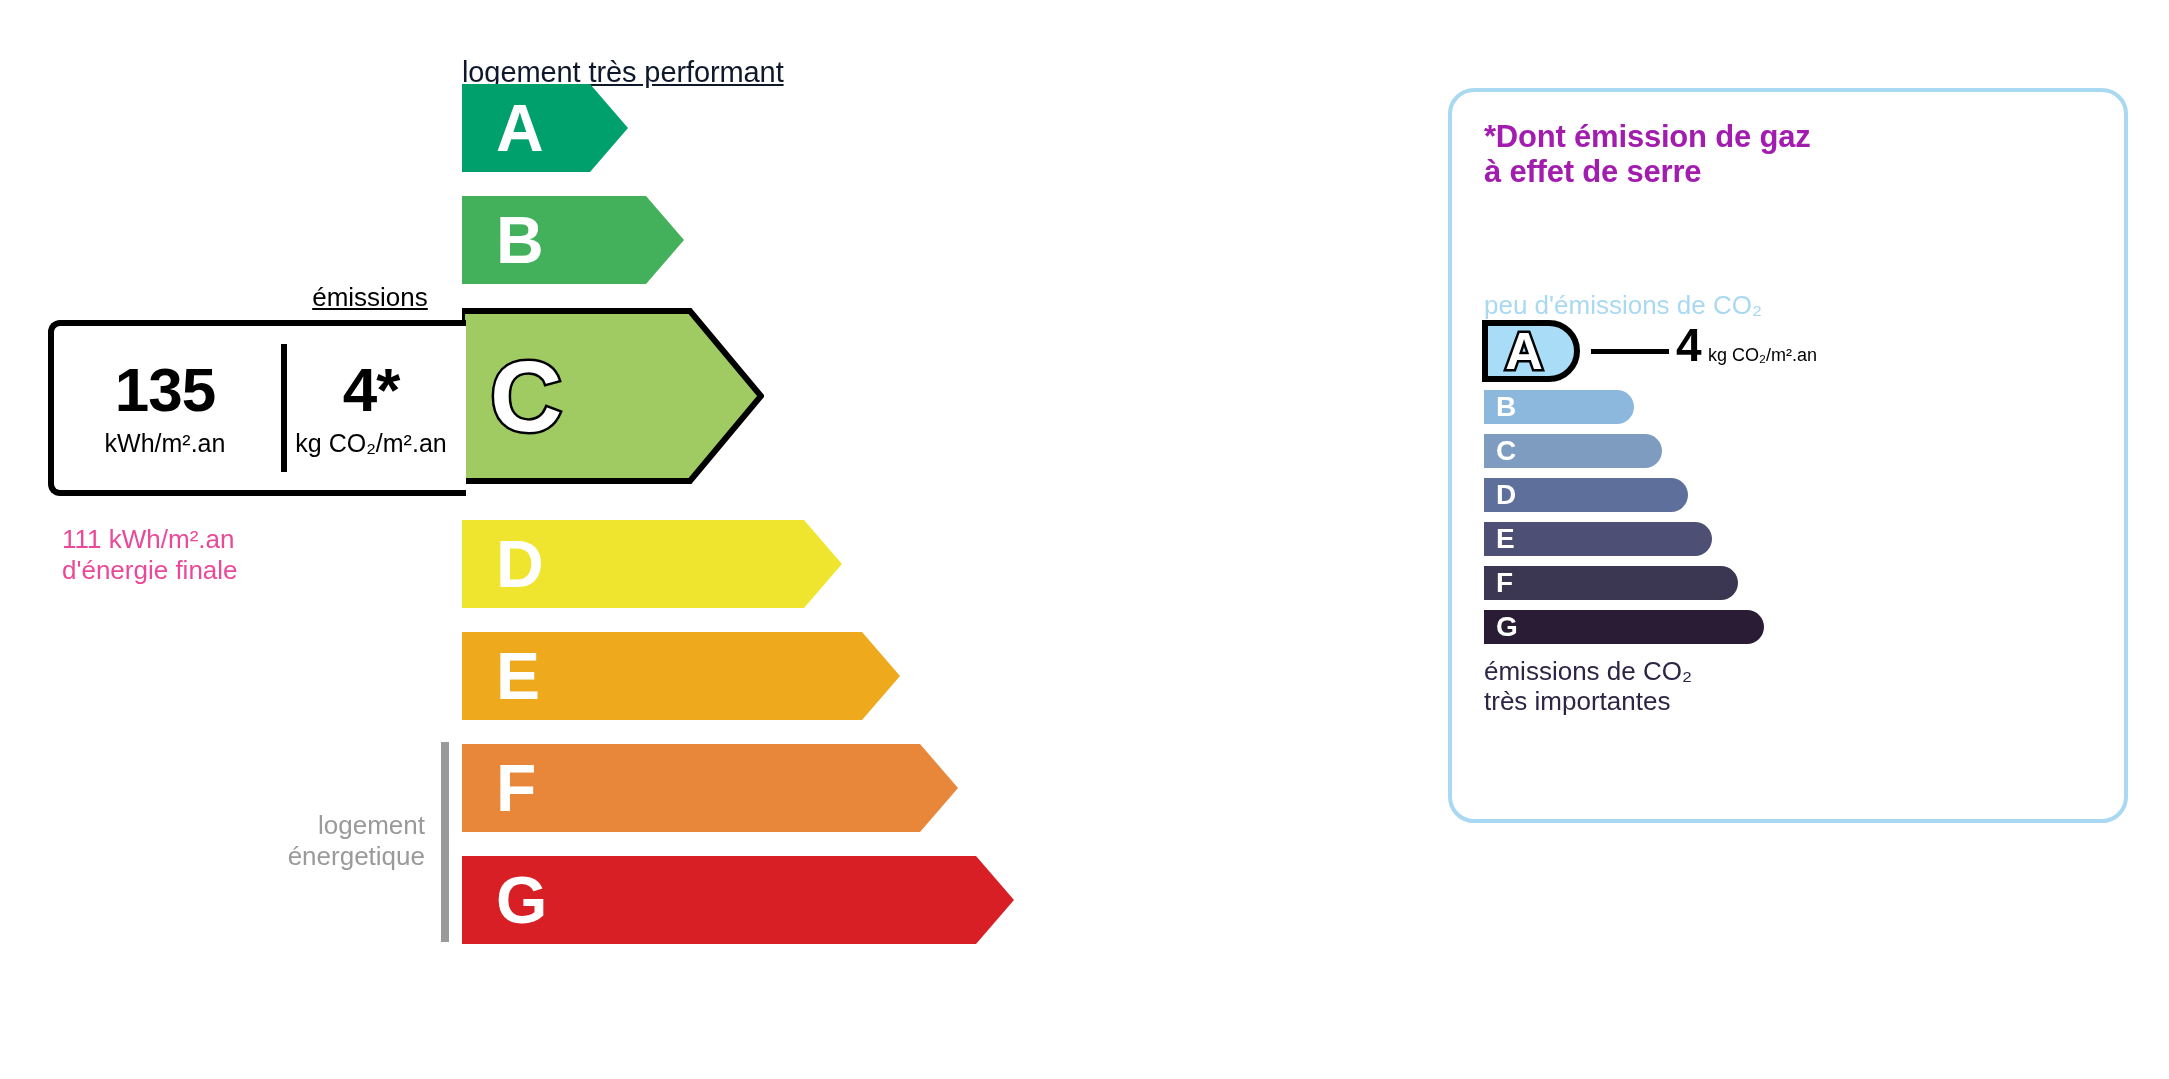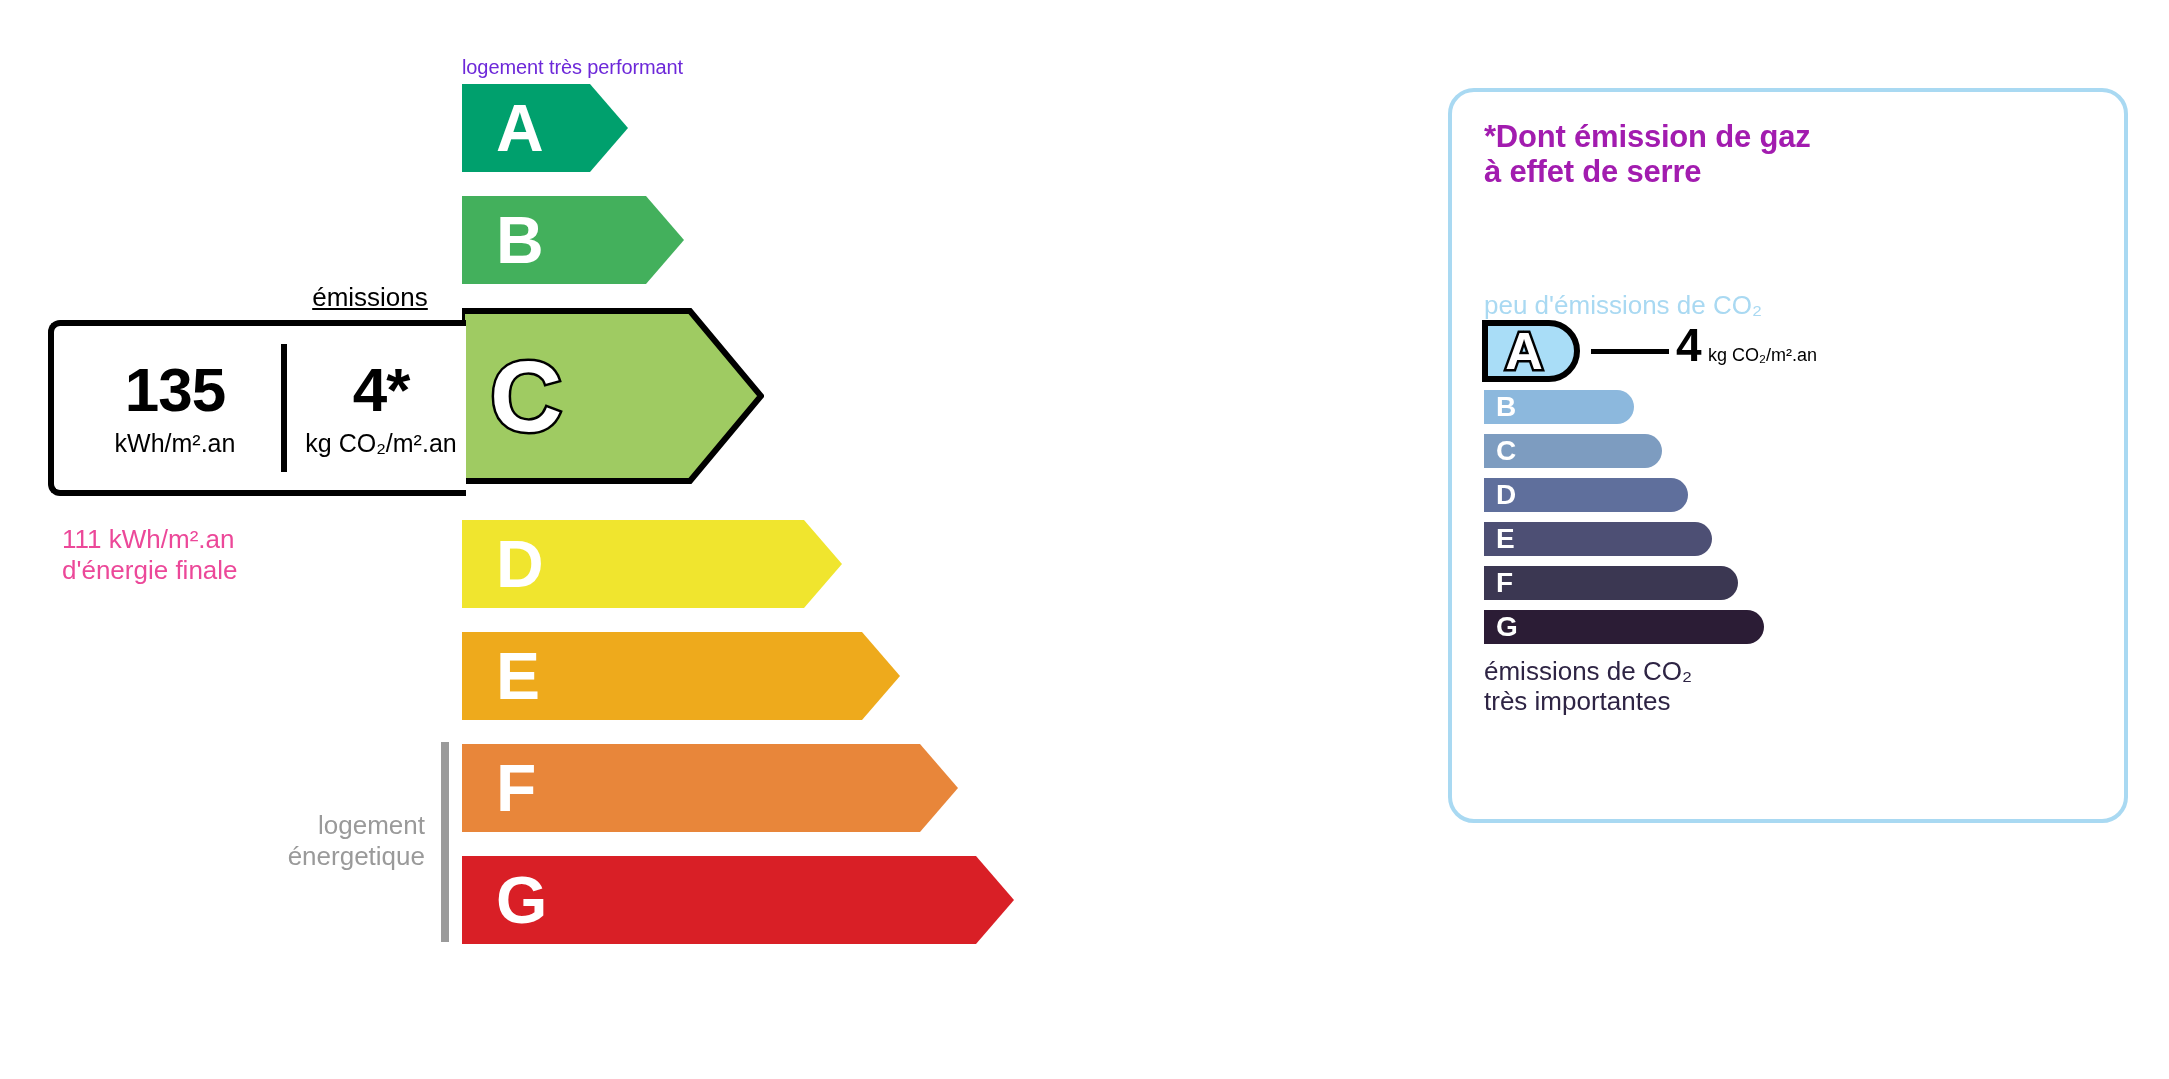--- a/index.html
+++ b/index.html
@@ -27,24 +27,25 @@
     position: absolute;
     left: 0; top: 0;
     width: 1400px;
     height: 1079px;
   }
 
   .scale-top-caption {
     position: absolute;
     left: 462px;
     top: 56px;
-    font-size: 20px;
-    color: #6d28d9;
+    font-size: 29px;
+    color: #0f172a;
     white-space: nowrap;
     letter-spacing: -0.1px;
+    text-decoration: underline;
   }
 
   .scale-bottom-caption {
     position: absolute;
     left: 462px;
     top: 955px;
     font-size: 29px;
     color: #e3221f;
     white-space: nowrap;
     letter-spacing: -0.1px;
@@ -96,21 +97,21 @@
     display: flex;
   }
   .value-cell {
     flex: 1 1 0;
     display: flex;
     flex-direction: column;
     align-items: center;
     justify-content: center;
     position: relative;
   }
-  .value-cell.primary { flex: 0 0 222px; margin-left: 10px; }
+  .value-cell.primary { flex: 0 0 222px; }
   .value-cell.secondary { flex: 0 0 190px; }
   .value-divider {
     position: absolute;
     left: 227px;
     top: 18px;
     bottom: 18px;
     width: 6px;
     background: #000000;
   }
   .value-number {

